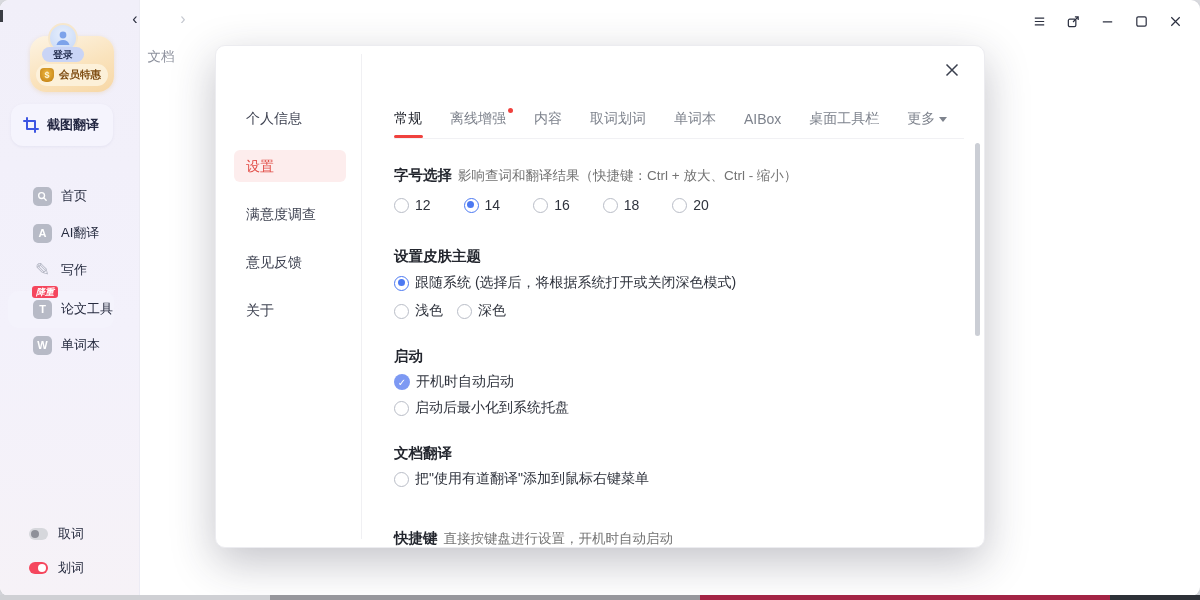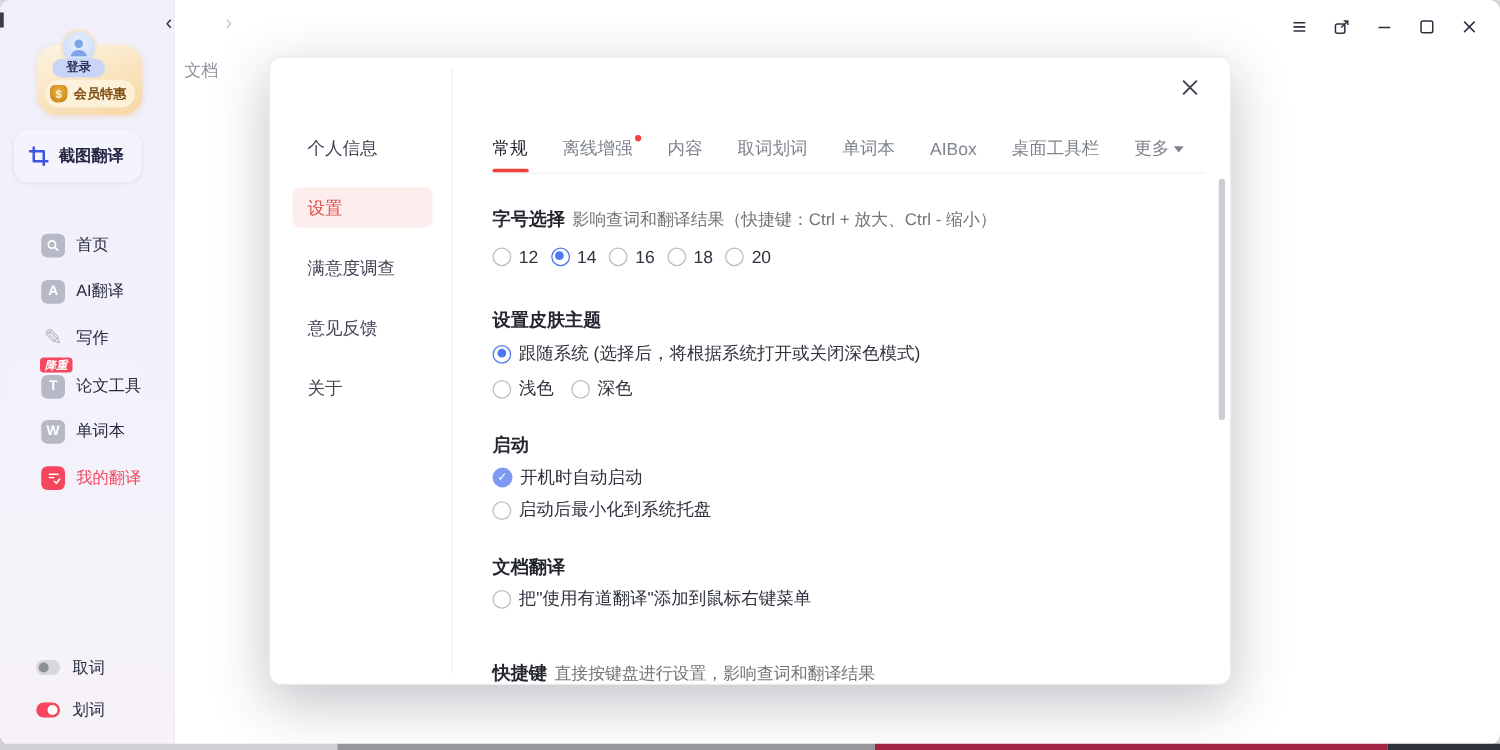--- a/index.html
+++ b/index.html
@@ -97,21 +97,21 @@
   .sec-title { position:absolute; left:178px; font-size:14.5px; font-weight:bold; color:#23262e; white-space:nowrap; }
   .sec-hint { font-size:13.5px; font-weight:normal; color:#737373; margin-left:6px; }
   .opt-row { position:absolute; left:178px; display:flex; align-items:center; cursor:pointer; }
   .opt-label { font-size:14px; color:#2f333d; margin-left:6px; white-space:nowrap; }
 
   .radio { width:15px; height:15px; border-radius:50%; border:1.5px solid #b9bdc7; background:#fff; flex:0 0 15px; position:relative; }
   .radio.sel { border-color:#4c79f2; }
   .radio.sel::after { content:""; position:absolute; left:2.5px; top:2.5px; width:7px; height:7px; border-radius:50%; background:#4c79f2; }
   .checkcircle { width:16px; height:16px; border-radius:50%; background:#7d99f3; color:#fff;
     font-size:10px; font-weight:bold; display:flex; align-items:center; justify-content:center; flex:0 0 16px; }
-  .fs-group { position:absolute; left:178px; display:flex; gap:10px; }
+  .fs-group { position:absolute; left:178px; display:flex; gap:33px; }
   .fs-opt { display:flex; align-items:center; cursor:pointer; }
 
   .m-scrollbar { position:absolute; left:759px; top:97px; width:5px; height:193px; border-radius:3px; background:#cbced5; }
 </style>
 </head>
 <body>
 
 <div class="app-window">
 
   <div class="sidebar">
@@ -156,29 +156,20 @@
       <span class="side-label">写作</span>
     </div>
     <div class="side-item" style="top:291px;">
       <span class="side-ico">T</span>
       <span class="side-label">论文工具</span>
     </div>
     <span class="paper-badge">降重</span>
     <div class="side-item" style="top:327px;">
       <span class="side-ico">W</span>
       <span class="side-label">单词本</span>
-    </div>
-    <div class="side-item" style="top:364px;">
-      <span class="side-ico red">
-        <svg viewBox="0 0 14 14" width="12" height="12">
-            <path d="M3 4h8M3 7h4" stroke="#fff" stroke-width="1.5" stroke-linecap="round" fill="none"></path>
-            <path d="M7.5 10.5l2 1.8 3-4" stroke="#fff" stroke-width="1.5" stroke-linecap="round" stroke-linejoin="round" fill="none"></path>
-          </svg>
-      </span>
-      <span class="side-label red">我的翻译</span>
     </div>
 
     <div class="toggle-row" style="top:525px;">
       <span class="toggle off">
           <span class="knob"></span>
         </span>
       <span class="toggle-label">取词</span>
     </div>
     <div class="toggle-row" style="top:559px;">
       <span class="toggle on">
@@ -300,21 +291,21 @@
       <span class="opt-label">启动后最小化到系统托盘</span>
     </div>
 
     <div class="sec-title" style="top:398px;">文档翻译</div>
     <div class="opt-row" style="top:424px;">
       <span class="radio"></span>
       <span class="opt-label">把"使用有道翻译"添加到鼠标右键菜单</span>
     </div>
 
     <div class="sec-title" style="top:483px;">
-      <span>快捷键</span><span class="sec-hint">直接按键盘进行设置，影响查词和翻译结果</span>
+      <span>快捷键</span><span class="sec-hint">直接按键盘进行设置，开机时自动启动</span>
     </div>
 
     <div class="m-scrollbar"></div>
   </div>
 
 </div>
 
 <div class="desk-strip strip-a"></div>
 <div class="desk-strip strip-b"></div>
 <div class="desk-strip strip-c"></div>

